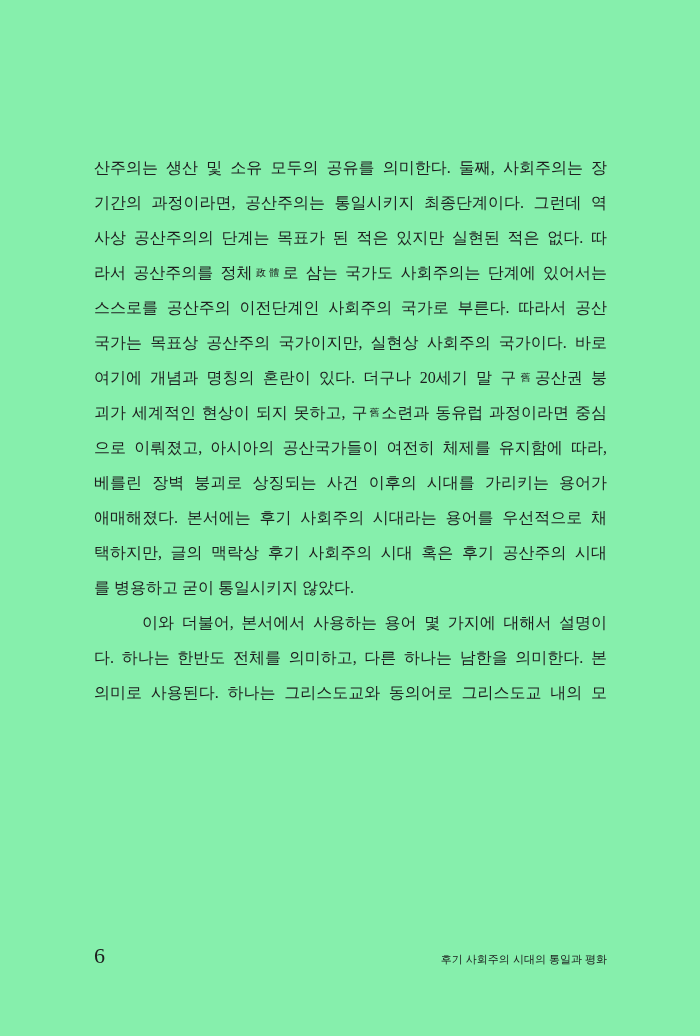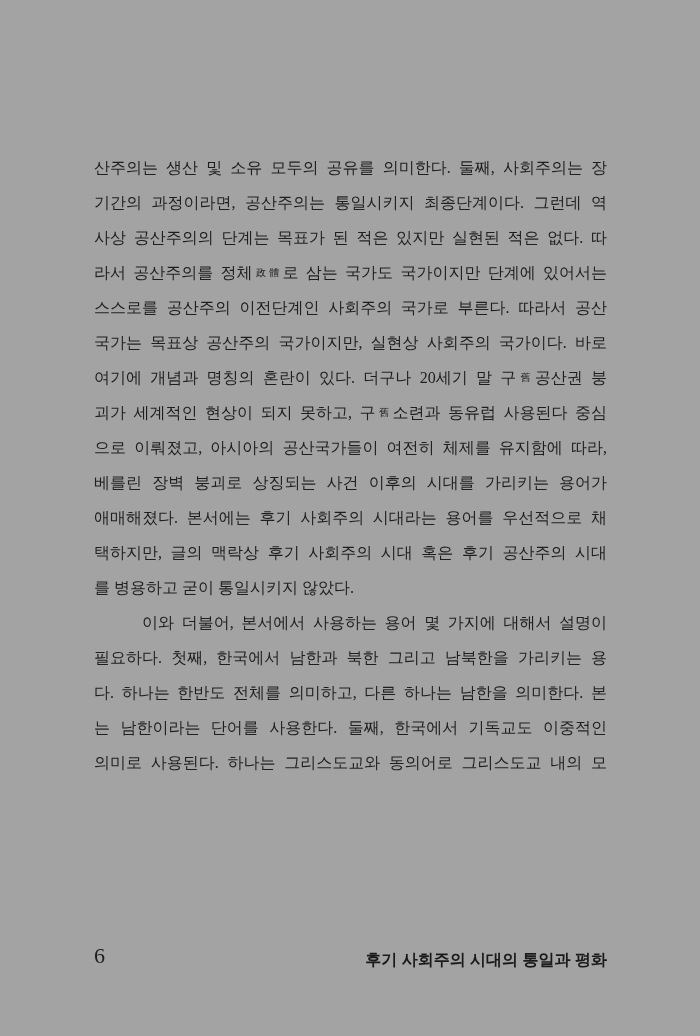--- a/index.html
+++ b/index.html
@@ -11,21 +11,21 @@
     height: 1036px;
     background: #ffffff;
     position: relative;
     font-family: "Liberation Serif", "DejaVu Serif", serif;
     color: #1e1e1e;
     overflow: hidden;
   }
   .page {
     position: absolute;
     inset: 0;
-    background: #a3a3a3;
+    background: #86efac;
   }
   .body-text {
     position: absolute;
     left: 94px;
     top: 150px;
     width: 513px;
     font-size: 16px;
     line-height: 35px;
     letter-spacing: 0;
   }
@@ -53,49 +53,47 @@
     top: 941px;
     font-size: 22px;
     line-height: 30px;
     color: #1e1e1e;
   }
   .running-title {
     position: absolute;
     right: 93px;
     top: 951px;
     font-family: "Liberation Sans", "DejaVu Sans", sans-serif;
-    font-weight: 700;
-    font-size: 16px;
+    font-weight: 400;
+    font-size: 11px;
     line-height: 17px;
     color: #1a1a1a;
   }
 </style>
 </head>
 <body>
 
 <div class="page">
 
   <main class="body-text">
       <div class="line"><span>산주의는 생산 및 소유 모두의 공유를 의미한다. 둘째, 사회주의는 장</span></div>
       <div class="line"><span>기간의 과정이라면, 공산주의는 통일시키지 최종단계이다. 그런데 역</span></div>
       <div class="line"><span>사상 공산주의의 단계는 목표가 된 적은 있지만 실현된 적은 없다. 따</span></div>
-      <div class="line"><span>라서 공산주의를 정체</span><span class="hanja">政體</span><span>로 삼는 국가도 국가이지만 단계에 있어서는</span></div>
+      <div class="line"><span>라서 공산주의를 정체</span><span class="hanja">政體</span><span>로 삼는 국가도 사회주의는 단계에 있어서는</span></div>
       <div class="line"><span>스스로를 공산주의 이전단계인 사회주의 국가로 부른다. 따라서 공산</span></div>
       <div class="line"><span>국가는 목표상 공산주의 국가이지만, 실현상 사회주의 국가이다. 바로</span></div>
       <div class="line"><span>여기에 개념과 명칭의 혼란이 있다. 더구나 20세기 말 구</span><span class="hanja">舊</span><span>공산권 붕</span></div>
-      <div class="line"><span>괴가 세계적인 현상이 되지 못하고, 구</span><span class="hanja">舊</span><span>소련과 동유럽 사용된다 중심</span></div>
+      <div class="line"><span>괴가 세계적인 현상이 되지 못하고, 구</span><span class="hanja">舊</span><span>소련과 동유럽 과정이라면 중심</span></div>
       <div class="line"><span>으로 이뤄졌고, 아시아의 공산국가들이 여전히 체제를 유지함에 따라,</span></div>
       <div class="line"><span>베를린 장벽 붕괴로 상징되는 사건 이후의 시대를 가리키는 용어가</span></div>
       <div class="line"><span>애매해졌다. 본서에는 후기 사회주의 시대라는 용어를 우선적으로 채</span></div>
       <div class="line"><span>택하지만, 글의 맥락상 후기 사회주의 시대 혹은 후기 공산주의 시대</span></div>
       <div class="line para-end"><span>를 병용하고 굳이 통일시키지 않았다.</span></div>
       <div class="line indent"><span>이와 더불어, 본서에서 사용하는 용어 몇 가지에 대해서 설명이</span></div>
-      <div class="line"><span>필요하다. 첫째, 한국에서 남한과 북한 그리고 남북한을 가리키는 용</span></div>
       <div class="line"><span>다. 하나는 한반도 전체를 의미하고, 다른 하나는 남한을 의미한다. 본</span></div>
-      <div class="line"><span>는 남한이라는 단어를 사용한다. 둘째, 한국에서 기독교도 이중적인</span></div>
       <div class="line"><span>의미로 사용된다. 하나는 그리스도교와 동의어로 그리스도교 내의 모</span></div>
     </main>
 
   <div class="page-number">6</div>
 
   <div class="running-title">후기 사회주의 시대의 통일과 평화</div>
 
 </div>
 
 </body></html>

